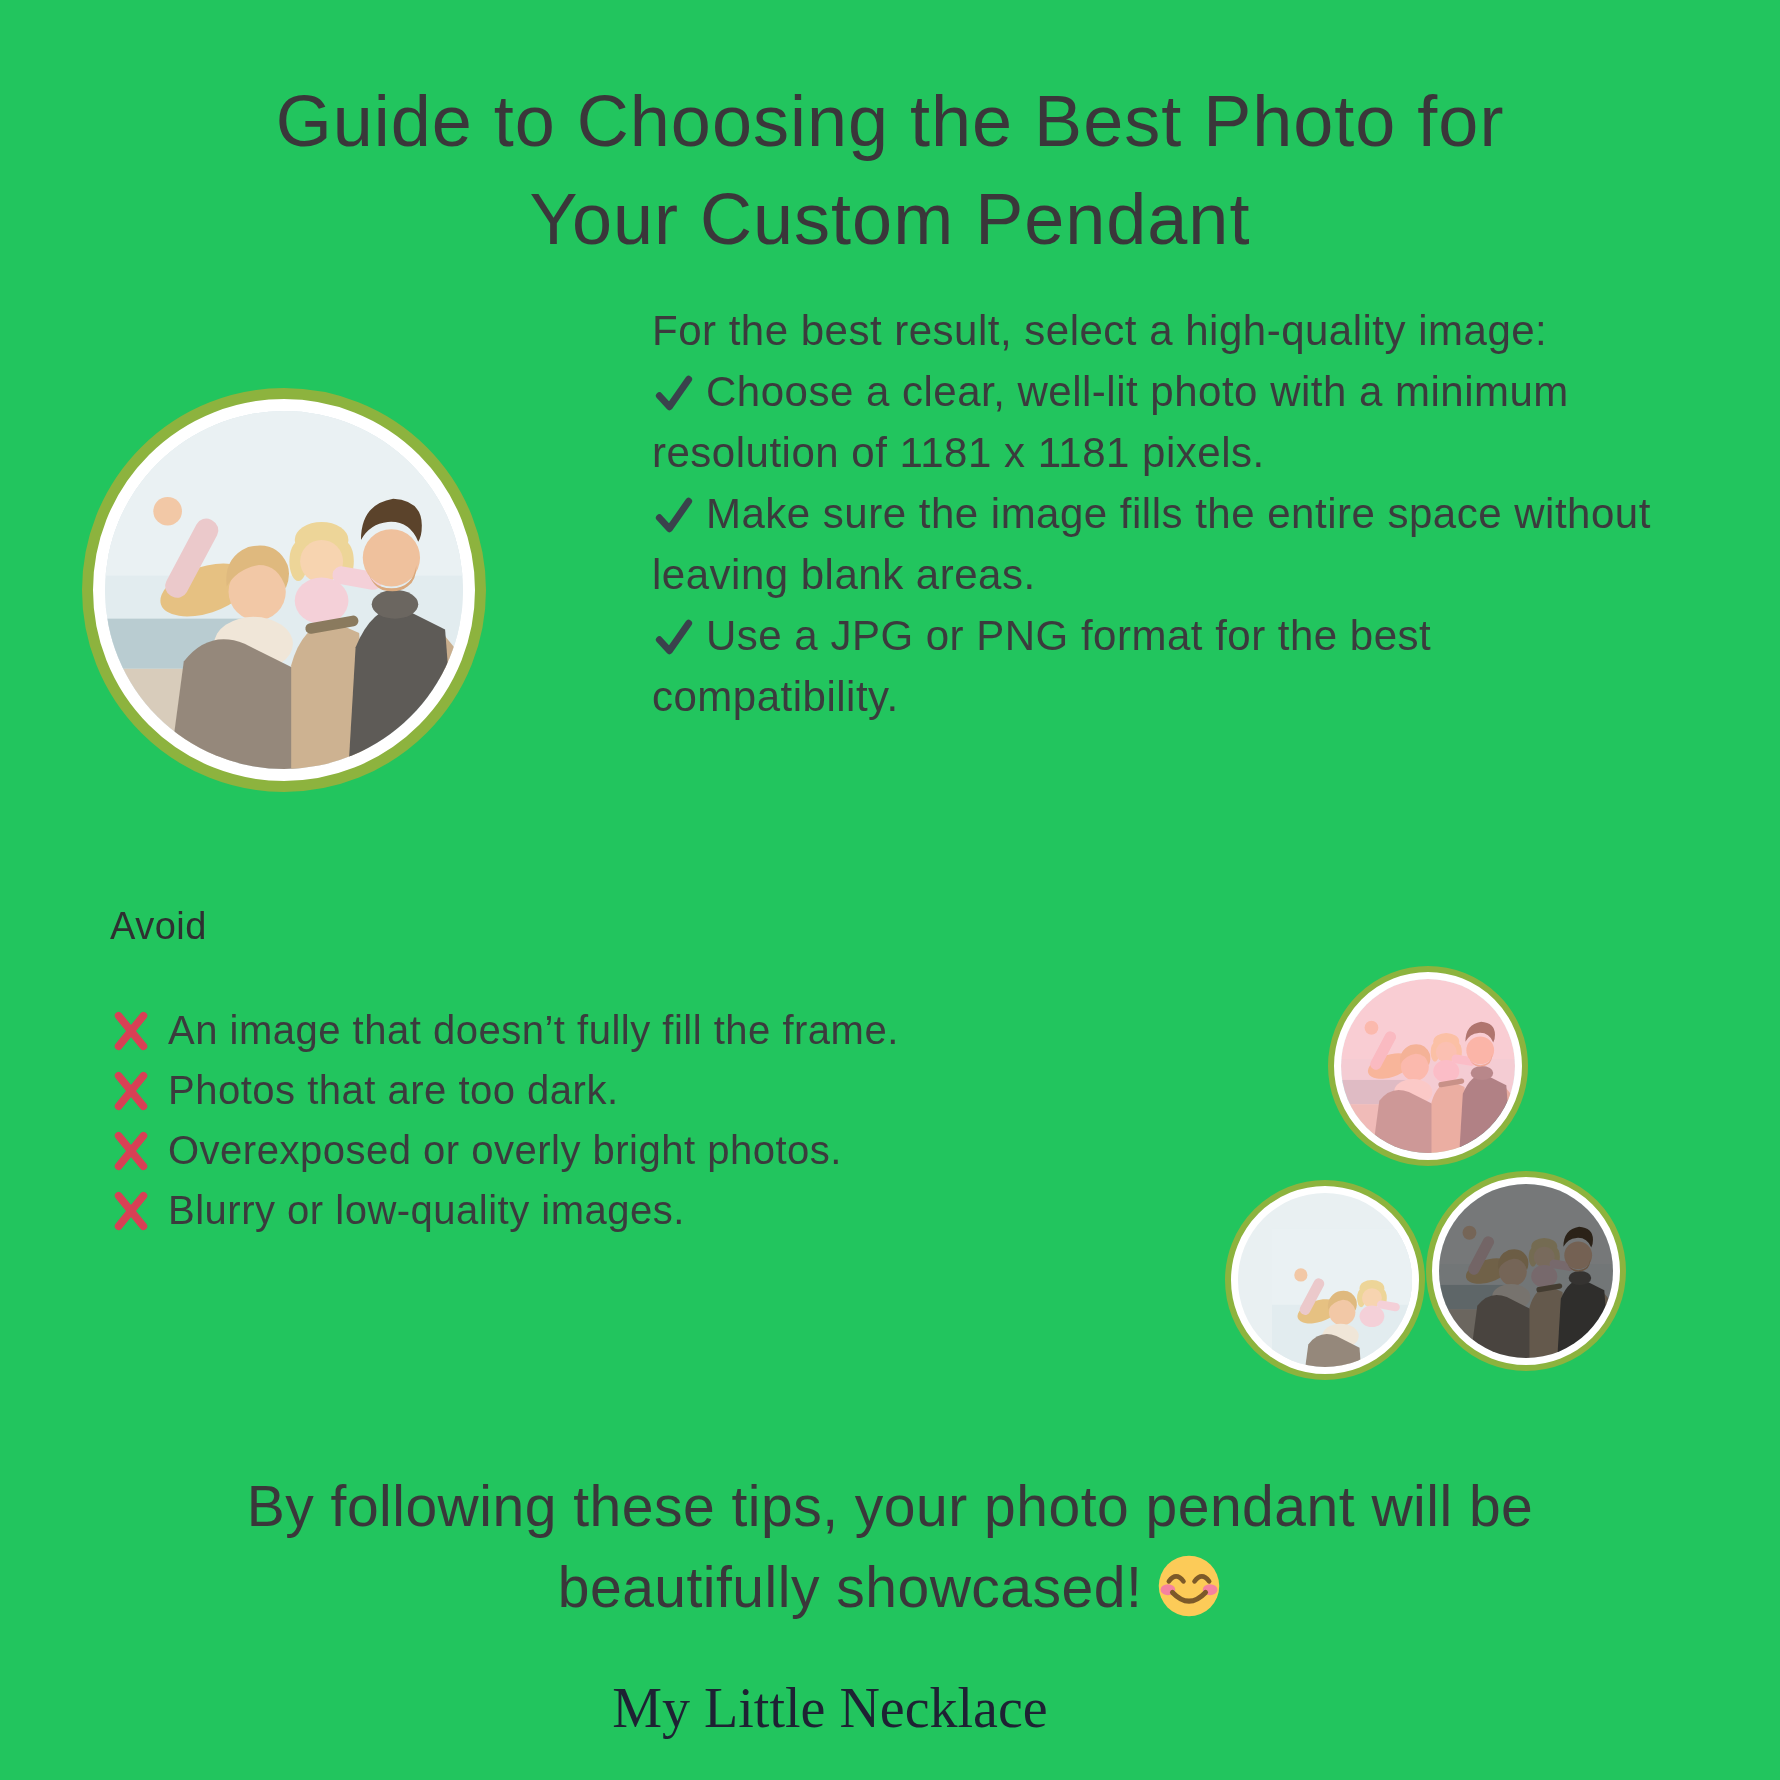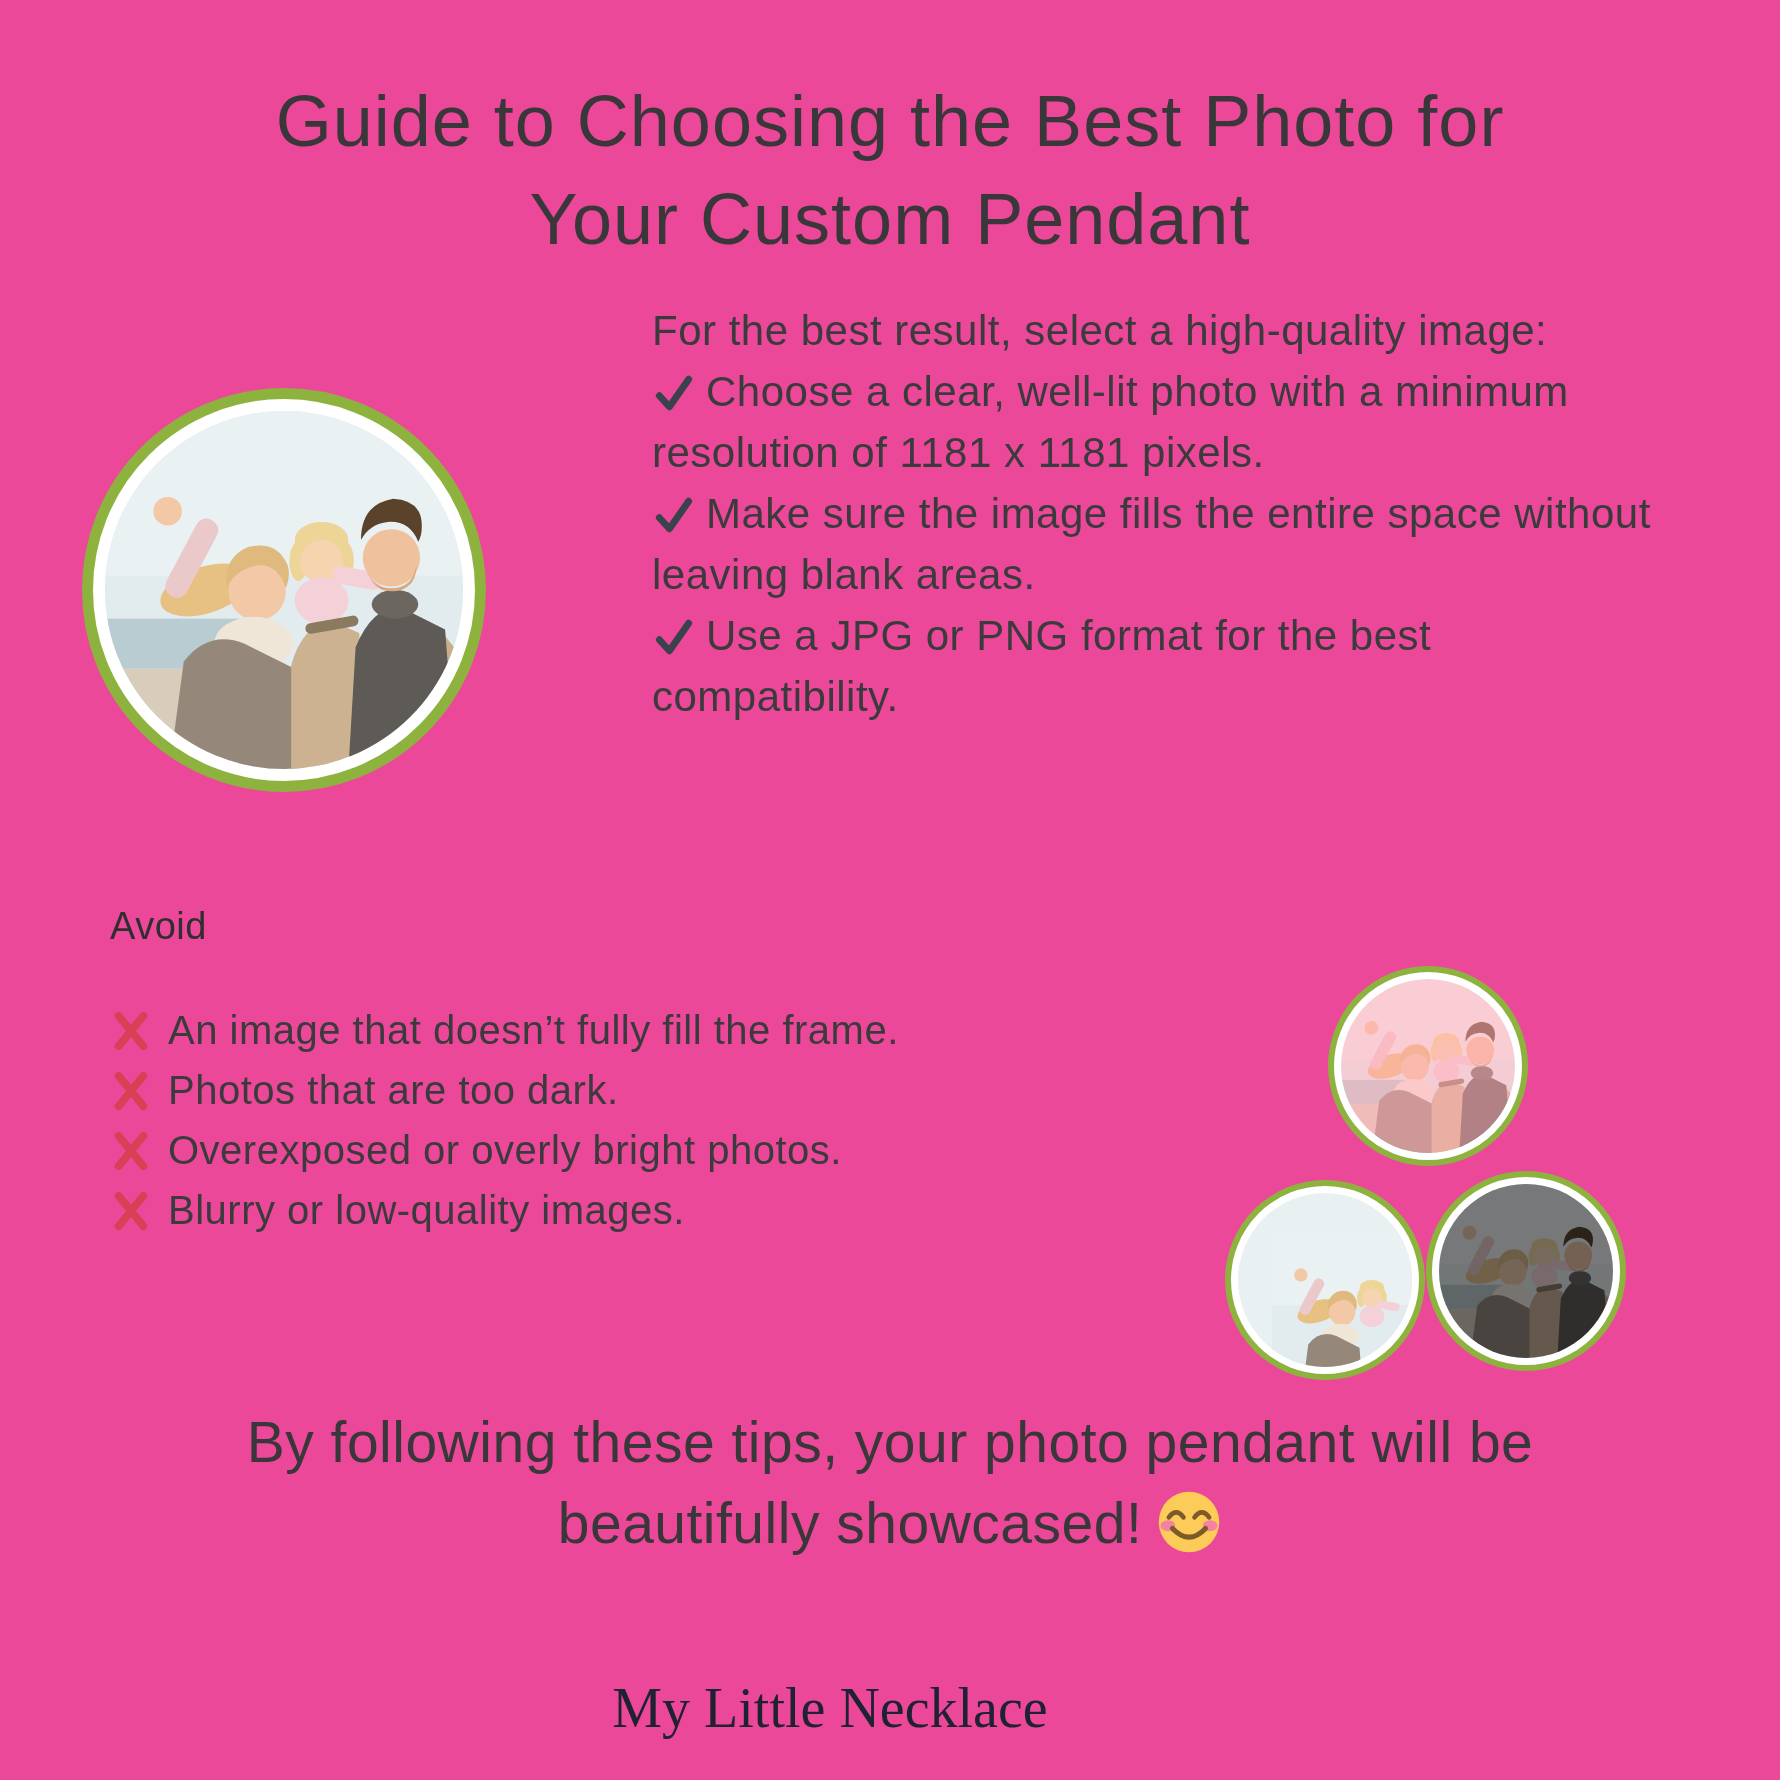--- a/index.html
+++ b/index.html
@@ -1,18 +1,18 @@
 <!DOCTYPE html>
 <html><head>
 <meta charset="utf-8">
 <style>
   html,body{margin:0;padding:0;}
   .page{
     position:relative;width:1780px;height:1780px;overflow:hidden;
-    background:#ec4899;color:#3B3B3D;
+    background:#22c55e;color:#3B3B3D;
     font-family:"Liberation Sans","DejaVu Sans",sans-serif;
   }
   
   .title{
     position:absolute;top:72px;left:0;width:1780px;text-align:center;
     font-size:72px;line-height:98px;font-weight:400;letter-spacing:1px;color:#3A373A;
   }
   
   .tips{
     position:absolute;left:652px;top:300px;width:1140px;
@@ -42,21 +42,21 @@
   .pendant-a{left:1328px;top:966px;width:200px;height:200px;}
   .pendant-b{left:1225px;top:1180px;width:200px;height:200px;}
   .pendant-c{left:1426px;top:1171px;width:200px;height:200px;}
   
   .avoid-head{position:absolute;left:110px;top:905px;font-size:38px;color:#2F2F31;letter-spacing:.5px;}
   .avoid-list{position:absolute;left:110px;top:1008px;font-size:40px;color:#3B3B3D;letter-spacing:.5px;}
   .avoid-list .row{display:flex;height:60px;white-space:nowrap;}
   .icon-cross{flex:0 0 auto;width:42px;height:42px;margin-right:16px;transform:translateY(2px);}
   
   .closing{
-    position:absolute;left:0;top:1402px;width:1780px;text-align:center;
+    position:absolute;left:0;top:1466px;width:1780px;text-align:center;
     font-size:57px;line-height:81px;color:#3A373A;letter-spacing:.5px;
   }
   .closing .emoji{display:inline-block;width:66px;height:66px;vertical-align:-12px;margin-left:14px;}
   
   .brand{
     position:absolute;left:0;top:1676px;width:1660px;text-align:center;
     font-family:"Liberation Serif","DejaVu Serif",serif;
     font-size:56px;color:#1E2233;
   }
 </style>

